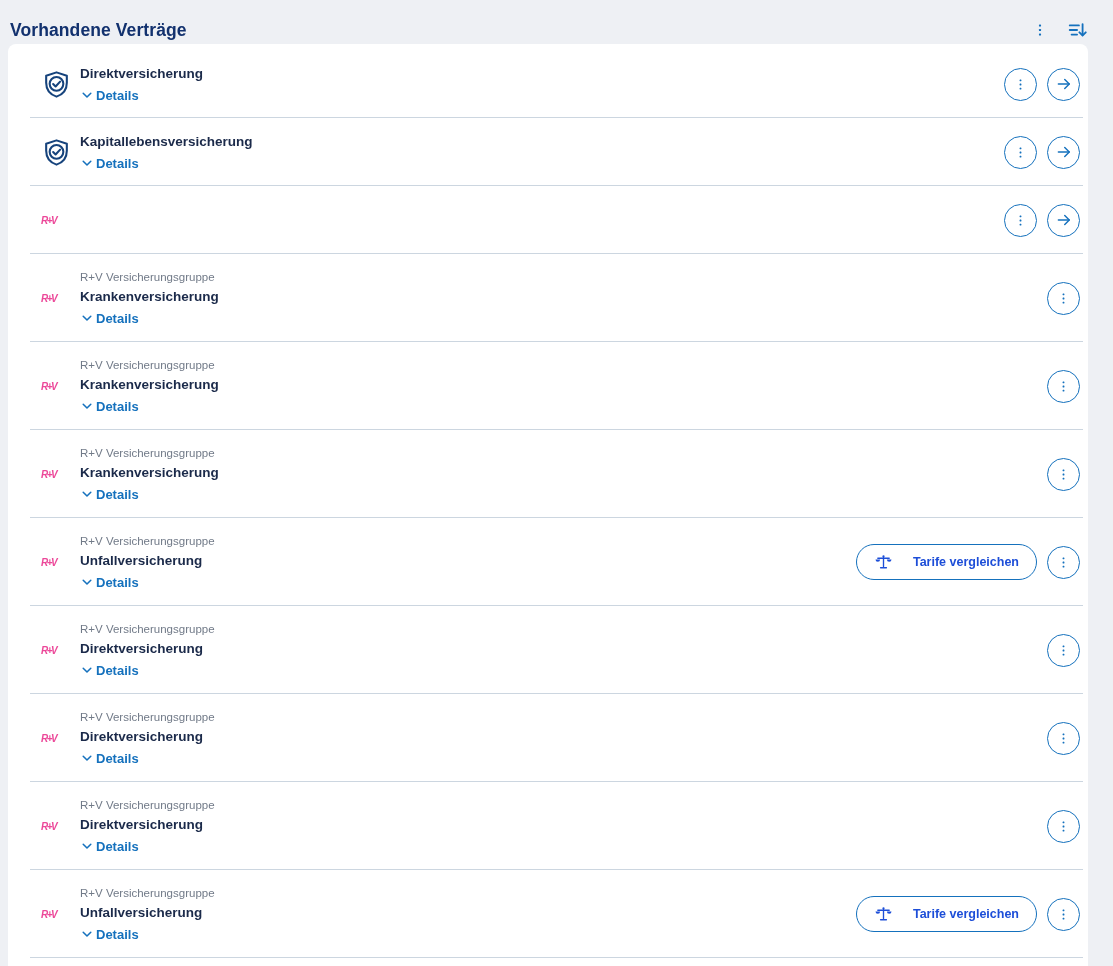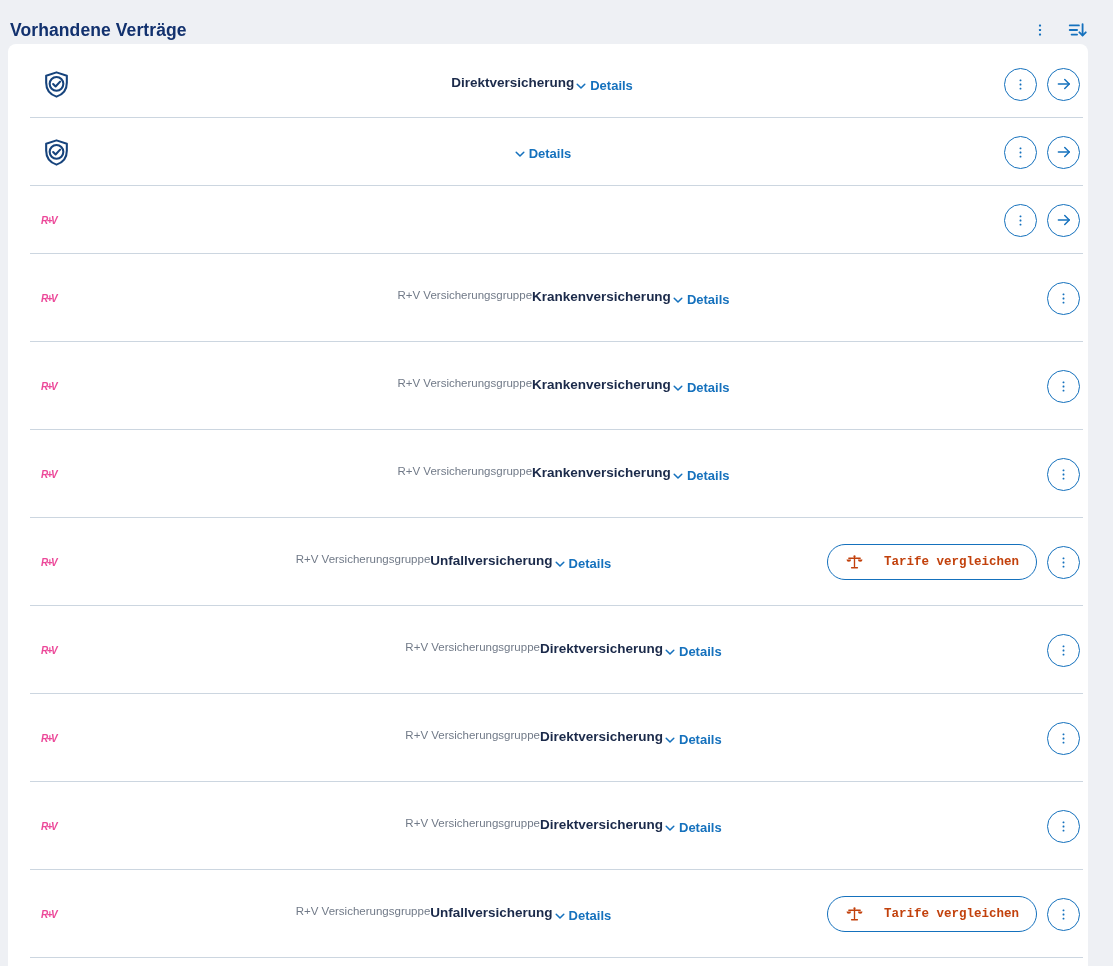--- a/index.html
+++ b/index.html
@@ -53,21 +53,21 @@
     display: flex; align-items: center;
   }
   .shield-icon svg { display: block; }
   .rv-logo {
     font-weight: bold; font-style: italic;
     font-size: 10px; letter-spacing: -1.5px;
     color: #ec4899;
     transform: scaleY(1.05);
     display: inline-block;
   }
-  .text-cell { flex: 1 1 auto; display: flex; flex-direction: row; justify-content: center; }
+  .text-cell { flex: 1 1 auto; display: flex; flex-direction: column; justify-content: center; }
   .provider {
     font-size: 11.5px; color: #717a88;
     line-height: 16px; margin-bottom: 2px;
   }
   .contract-title {
     font-size: 13.5px; font-weight: bold; color: #1b2a4a;
     line-height: 19px;
   }
   .details-link {
     display: inline-flex; align-items: center; gap: 2px;
@@ -77,22 +77,22 @@
     line-height: 19px;
     align-self: flex-start;
   }
   .details-link svg { display: block; }
   
   .actions { display: flex; align-items: center; gap: 10px; flex: 0 0 auto; }
   .pill-btn {
     display: inline-flex; align-items: center; gap: 20px;
     height: 36px; padding: 0 17px;
     border: 1.5px solid #1571bd; border-radius: 18px;
-    background: #fff; color: #c2410c;
-    font-family: Liberation Mono, monospace;
+    background: #fff; color: #1d4ed8;
+    font-family: Liberation Sans, sans-serif;
     font-size: 12.5px; font-weight: bold;
     cursor: pointer; white-space: nowrap;
   }
   .pill-btn svg { display: block; }
   .circle-btn {
     width: 33px; height: 33px;
     border: 1.4px solid #1571bd; border-radius: 50%;
     background: #fff; color: #1571bd;
     display: inline-flex; align-items: center; justify-content: center;
     cursor: pointer; flex: 0 0 33px;
@@ -171,20 +171,21 @@
         <svg width="31" height="31" viewBox="0 0 24 24" fill="none" stroke="#16437c" stroke-width="1.6" stroke-linecap="round" stroke-linejoin="round">
           <path d="M12 2.6 L20 5.2 V10.6 C20 16.2 16.6 19.8 12 21.4 C7.4 19.8 4 16.2 4 10.6 V5.2 Z"></path>
           <circle cx="12" cy="11.5" r="5.3" fill="#ffffff"></circle>
           <polyline points="9.4,11.6 11.3,13.5 14.8,9.8" fill="none"></polyline>
         </svg>
       </span>
 
     </div>
     <div class="text-cell">
 
+      <div class="contract-title">Kapitallebensversicherung</div>
       <a class="details-link">
         <span>
           <svg width="14" height="14" viewBox="0 0 24 24" fill="none" stroke="currentColor" stroke-width="2.6" stroke-linecap="round" stroke-linejoin="round">
             <polyline points="5.5,9 12,15.5 18.5,9"></polyline>
           </svg>
         </span>
         <span>Details</span>
       </a>
     </div>
     <div class="actions">

